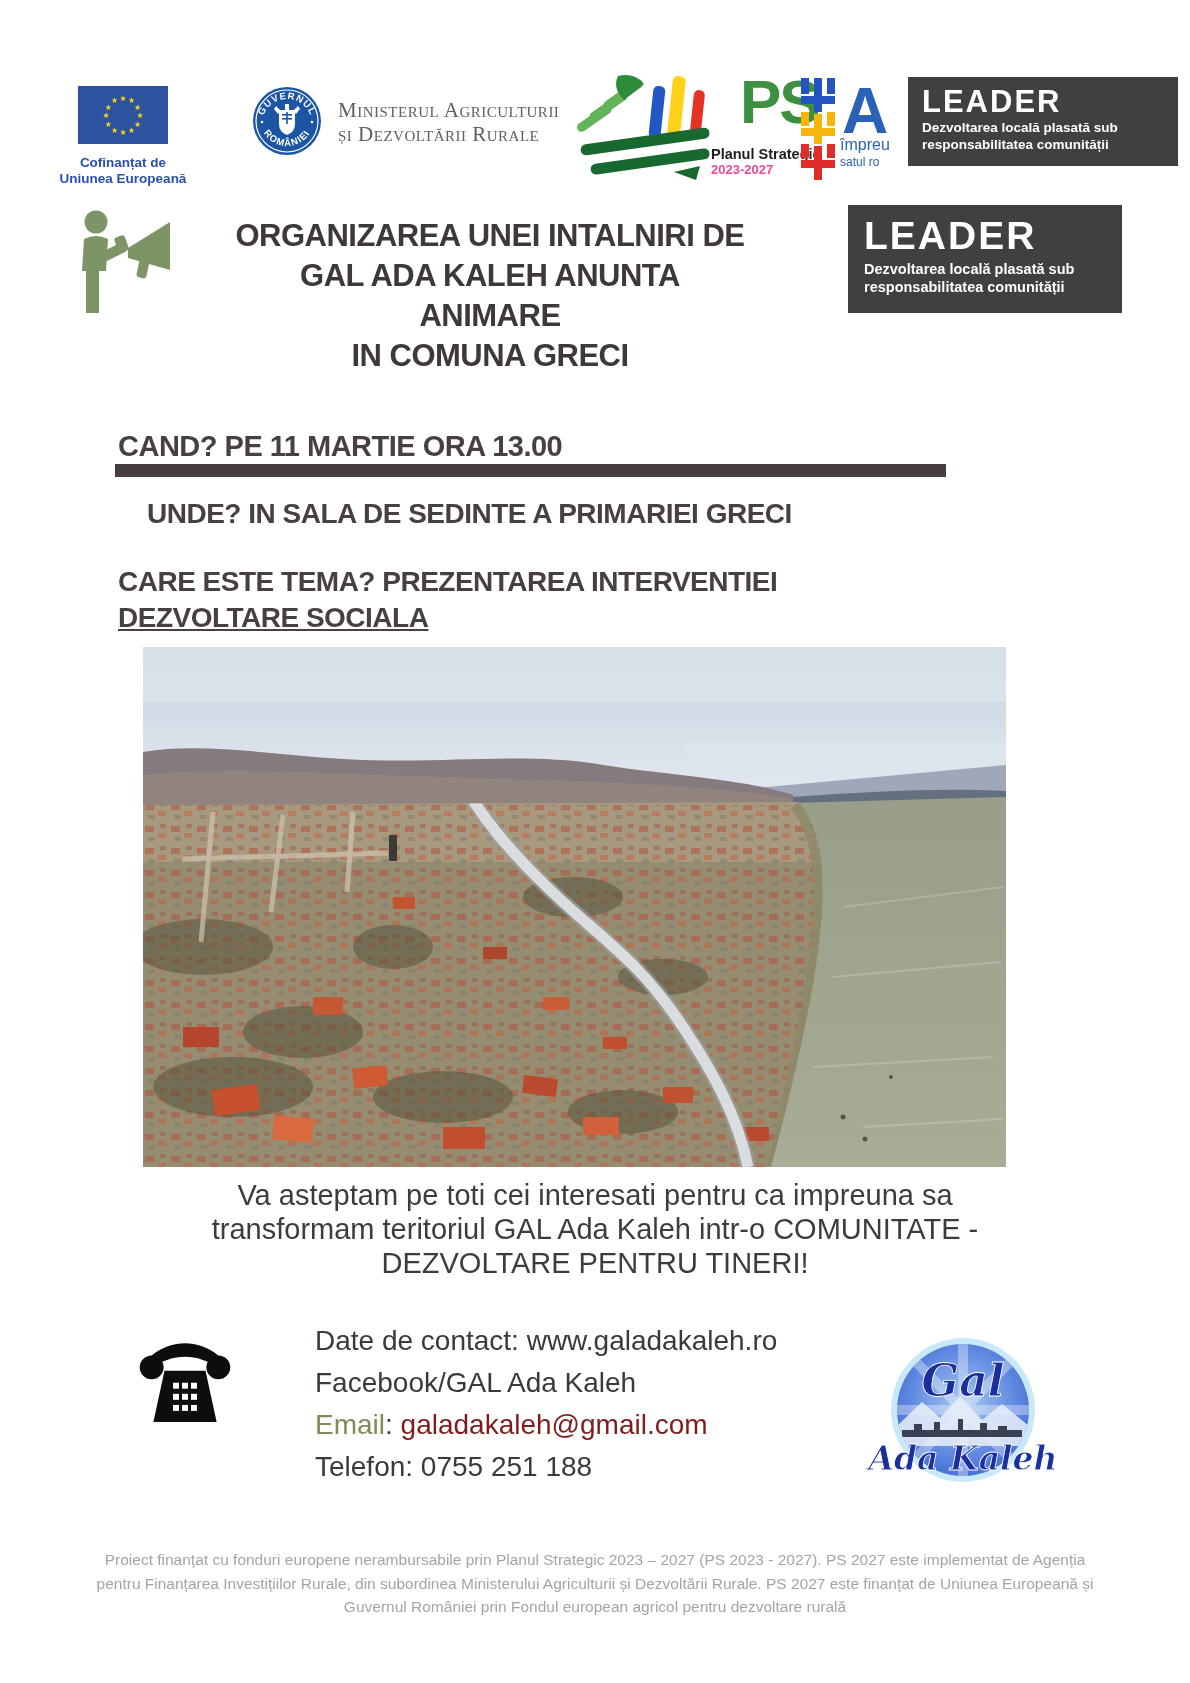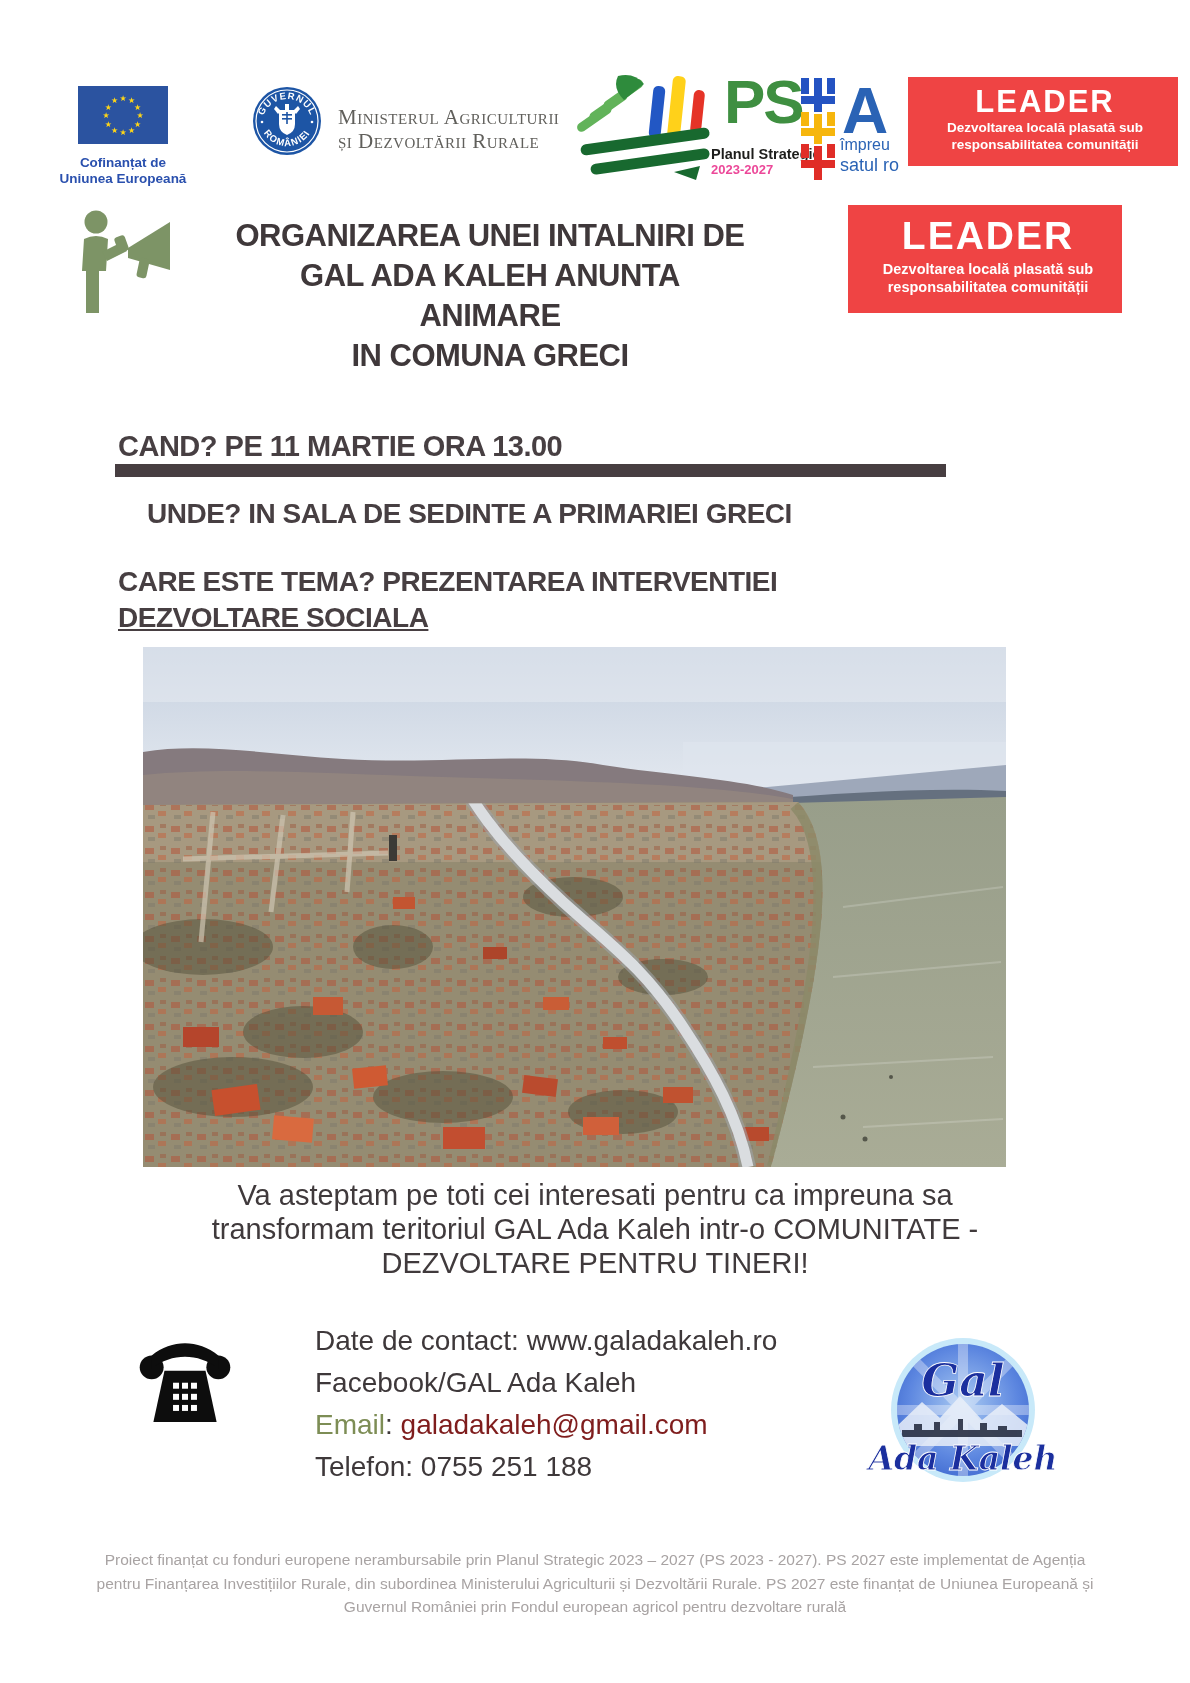--- a/index.html
+++ b/index.html
@@ -4,33 +4,33 @@
 <style>
   * { margin:0; padding:0; box-sizing:border-box; }
   body { background:#ffffff; font-family:"Liberation Sans", sans-serif; }
   .page { position:relative; width:1190px; height:1683px; background:#ffffff; overflow:hidden; }
   .abs { position:absolute; }
 
   
   .eu-logo { left:57px; top:86px; width:132px; text-align:center; }
   .eu-caption { margin-top:7px; font-size:13.5px; font-weight:bold; color:#2a50ae; line-height:16px; }
   .gov-seal { left:252px; top:86px; width:70px; height:70px; }
-  .ministry { left:338px; top:105px; font-family:"Liberation Serif", serif; font-variant:small-caps;
+  .ministry { left:338px; top:98px; font-family:"Liberation Serif", serif; font-variant:small-caps;
               color:#605f5b; font-size:21px; line-height:24px; letter-spacing:0.5px; }
   .ps-icon { left:556px; top:74px; width:172px; height:110px; }
-  .ps-acronym { left:724px; top:66px; font-size:62px; font-weight:bold; color:#3f8f41; letter-spacing:-2px; }
+  .ps-acronym { left:740px; top:66px; font-size:62px; font-weight:bold; color:#3f8f41; letter-spacing:-2px; }
   .ps-label { left:711px; top:146px; font-size:14.5px; font-weight:bold; color:#1d1d1b; }
   .ps-years { left:711px; top:162px; font-size:13px; font-weight:bold; color:#ec4899; }
   .afir-wheat { left:800px; top:78px; width:36px; height:102px; z-index:1; }
   .afir-acronym { left:842px; top:74px; font-size:64px; font-weight:bold; color:#2a63b5; z-index:1; }
   .afir-tag1 { left:840px; top:136px; font-size:16px; color:#2a63b5; z-index:1; }
-  .afir-tag2 { left:840px; top:155px; font-size:18px; color:#2a63b5; z-index:1; }
-
-  
-  .leader-box { background:#ef4444; color:#ffffff; z-index:2;text-align:center; }
+  .afir-tag2 { left:840px; top:155px; font-size:12px; color:#2a63b5; z-index:1; }
+
+  
+  .leader-box { background:#404040; color:#ffffff; z-index:2; }
   .leader-top { left:908px; top:77px; width:270px; height:89px; padding:9px 10px 0 14px; }
   .leader-top .l-title { font-size:31px; font-weight:bold; letter-spacing:2px; line-height:32px; }
   .leader-top .l-sub { font-size:13.5px; font-weight:bold; line-height:16.5px; margin-top:2px; }
   .leader-mid { left:848px; top:205px; width:274px; height:108px; padding:10px 10px 0 16px; }
   .leader-mid .l-title { font-size:39px; font-weight:bold; letter-spacing:2px; line-height:42px; }
   .leader-mid .l-sub { font-size:14.5px; font-weight:bold; line-height:18px; margin-top:3px; }
 
   
   .megaphone { left:76px; top:206px; width:100px; height:112px; }
   .ann-title { left:185px; top:216px; width:610px; text-align:center; font-size:31px; font-weight:bold;

